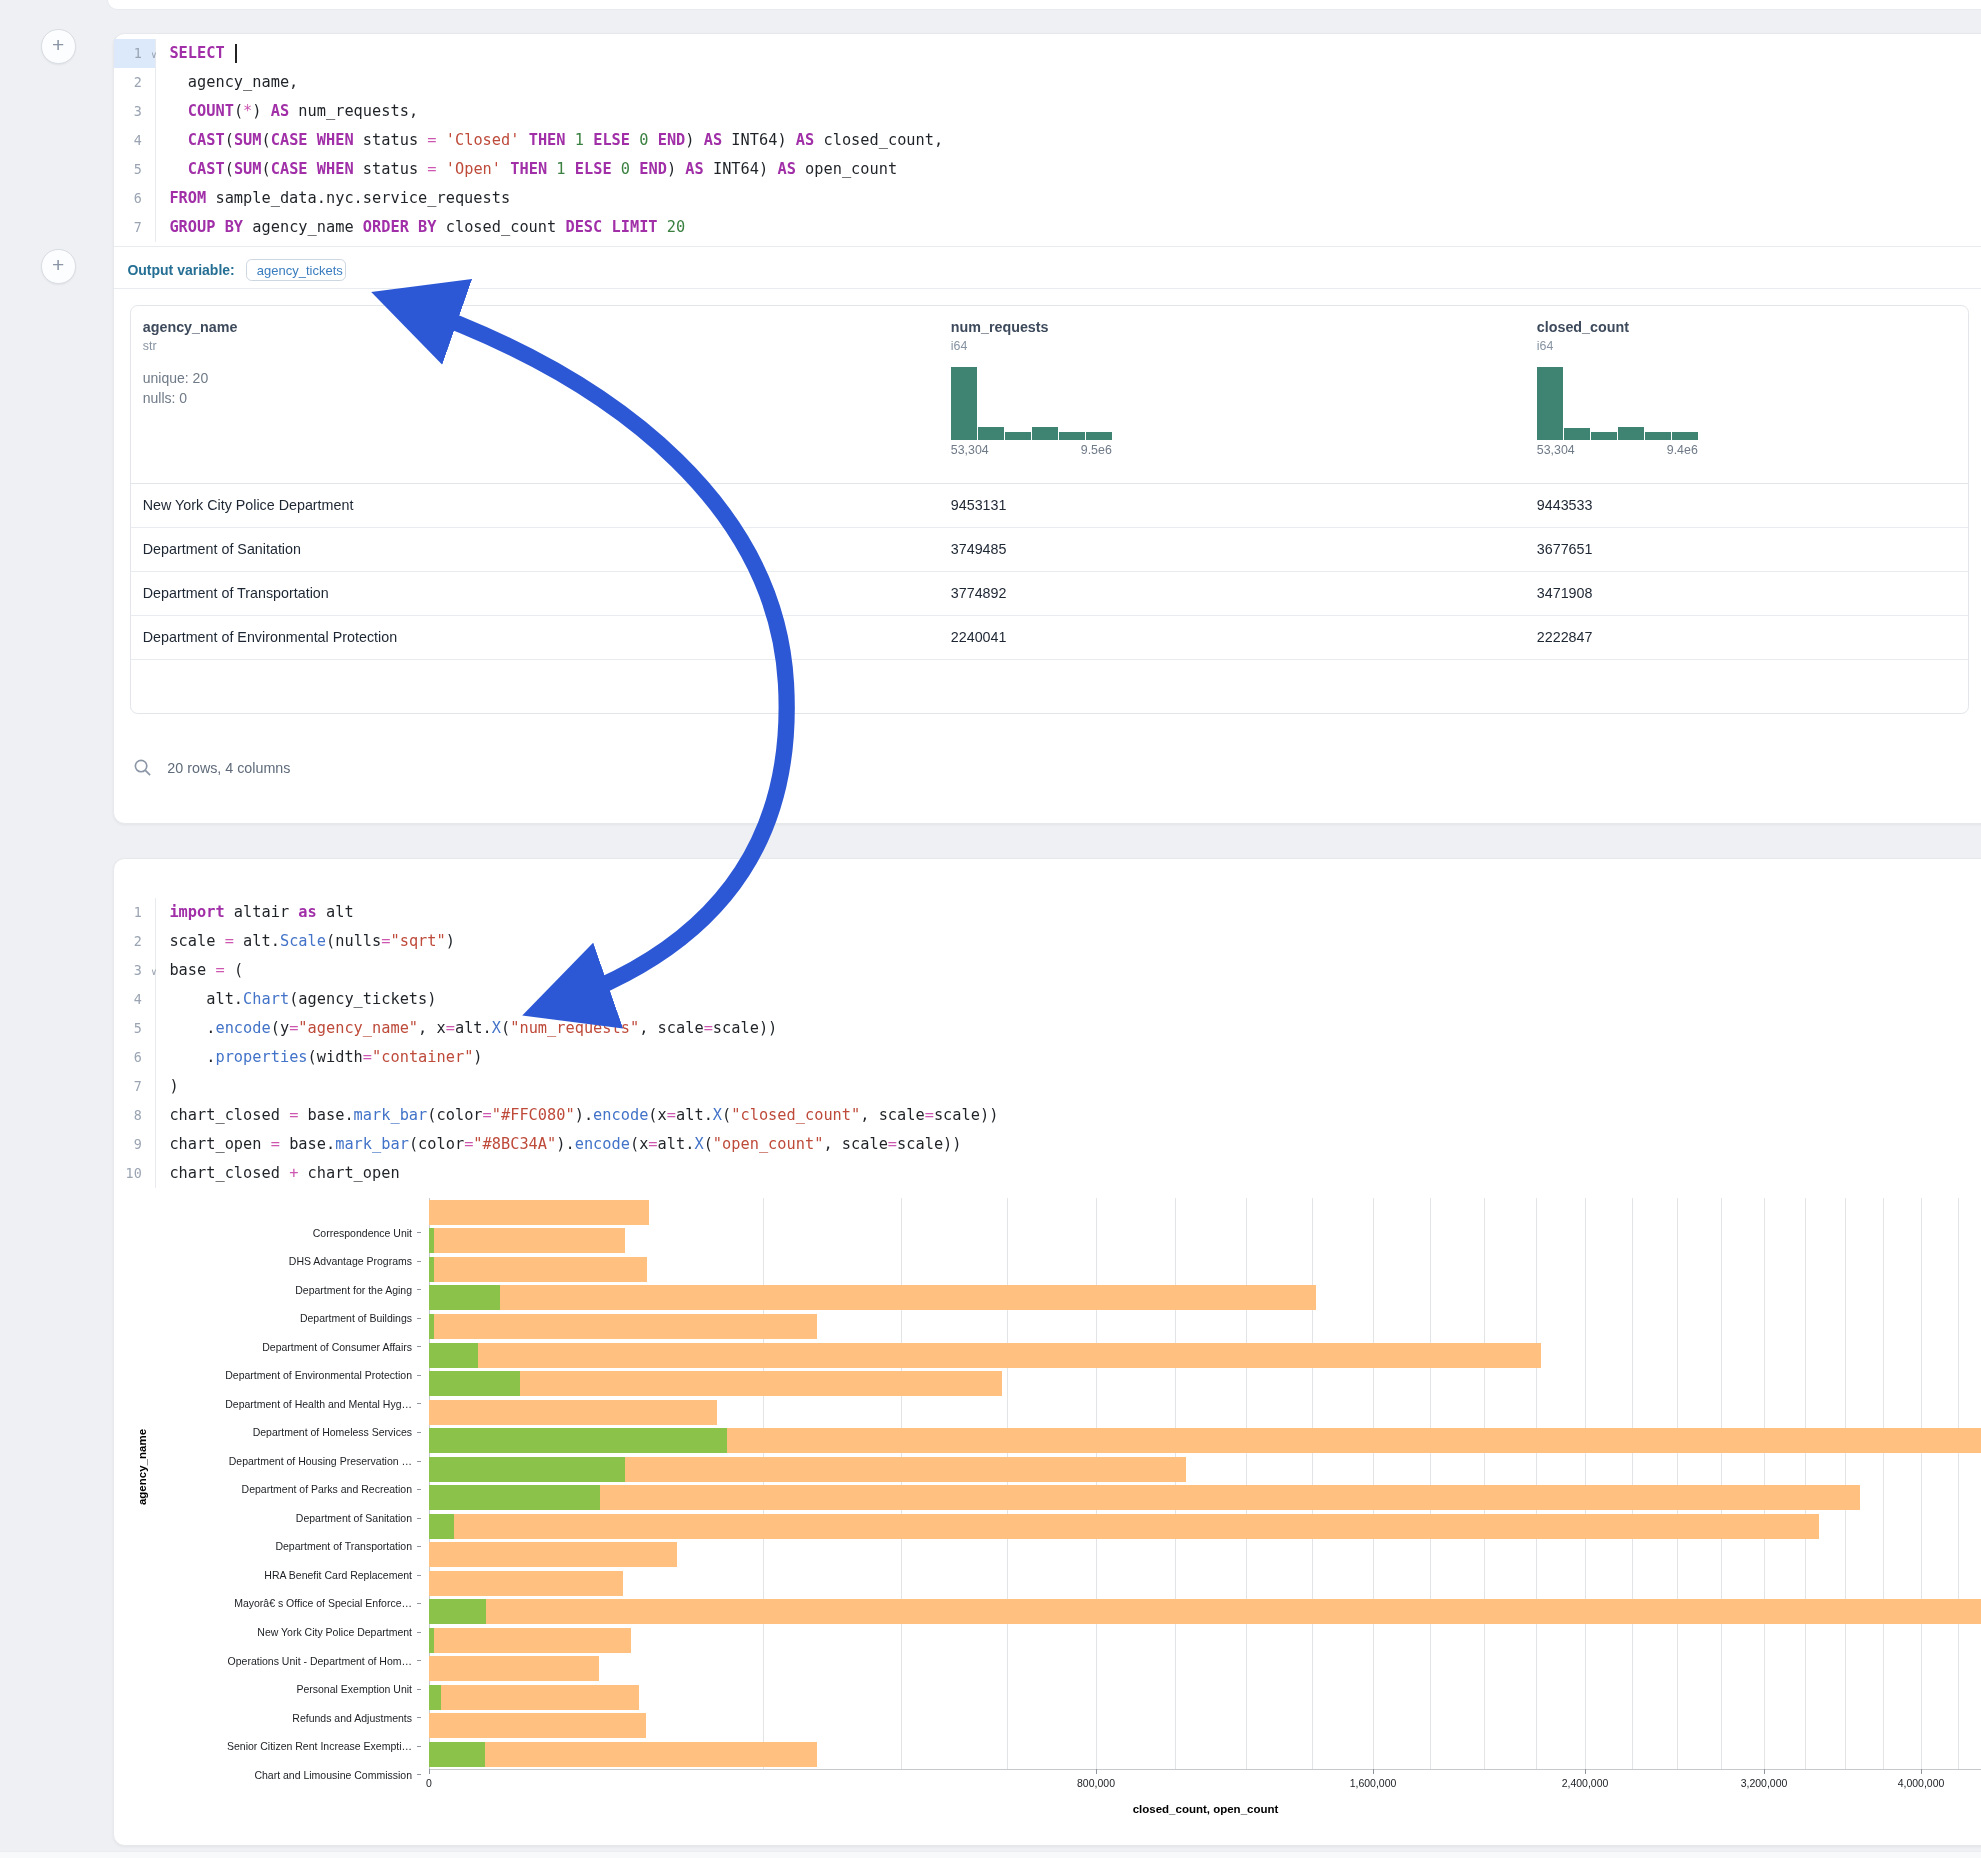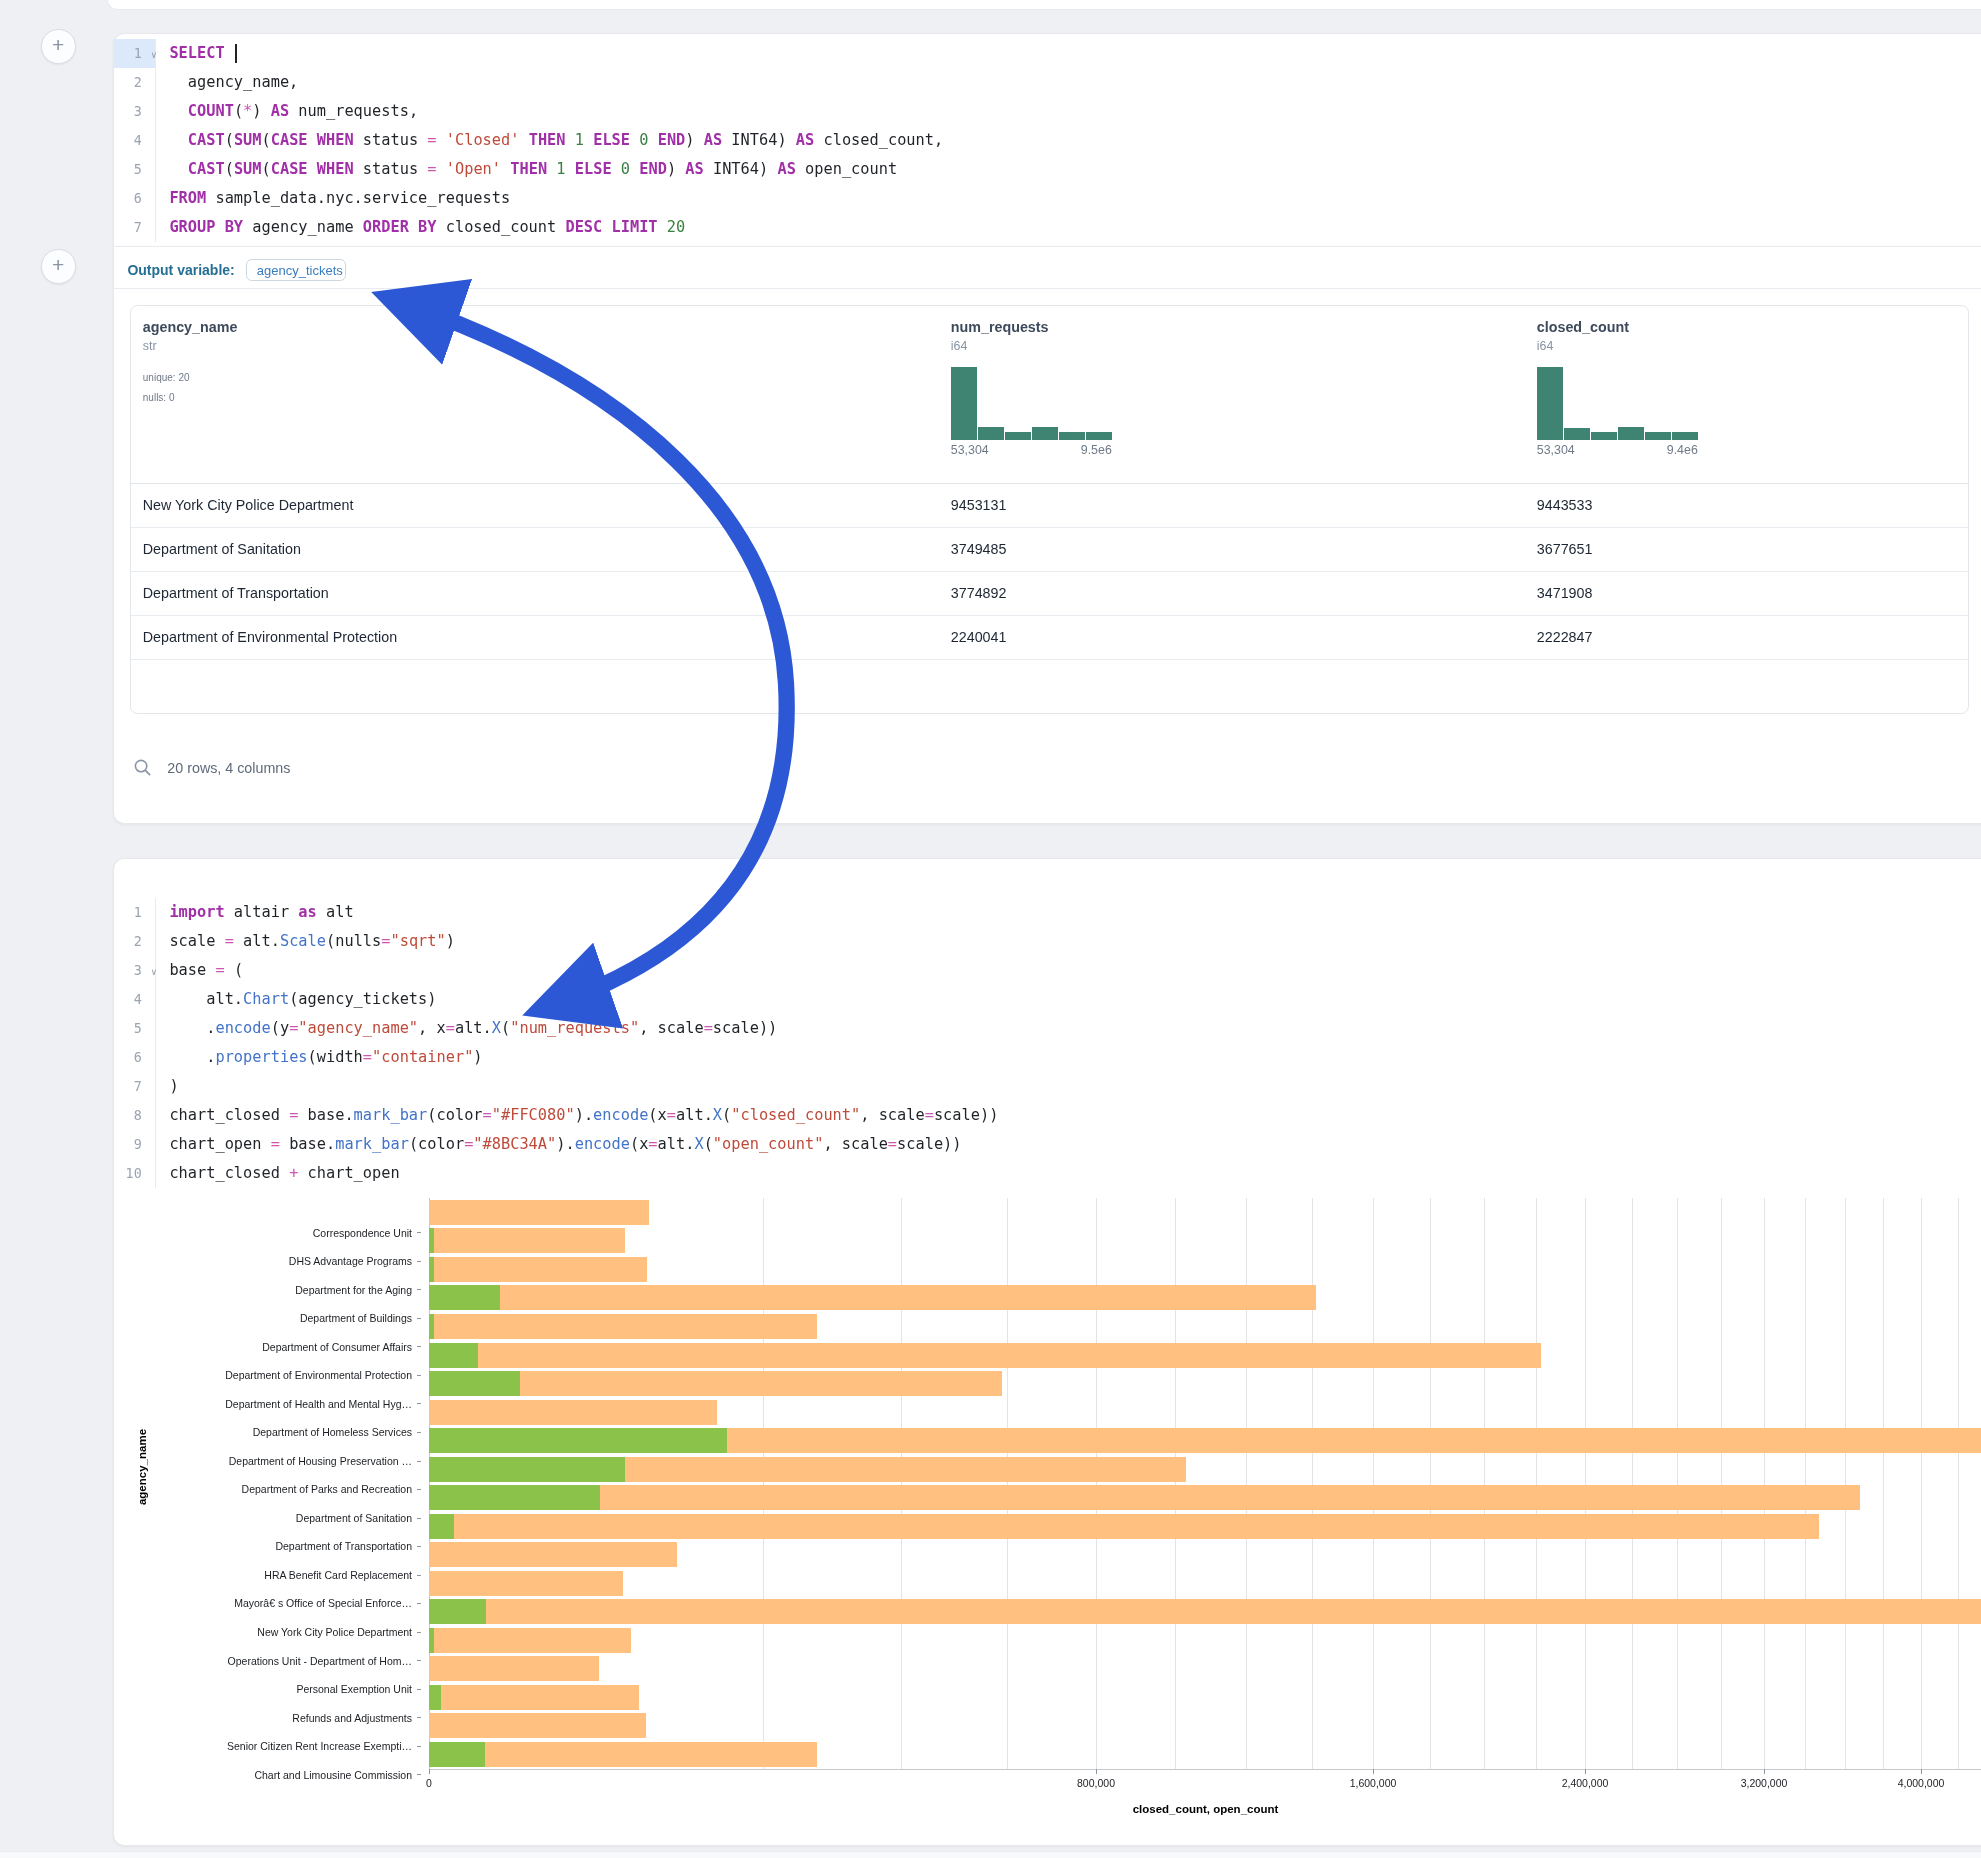--- a/index.html
+++ b/index.html
@@ -40,21 +40,21 @@
   .outvar-label{font-size:14px;font-weight:bold;color:#256f94;margin-right:11.5px;}
   .outvar-pill{font-size:13px;color:#3a7dbf;border:1px solid #cdd7e1;border-radius:5.7px;
                padding:2.9px 1.9px 2.9px 9.6px;max-width:103px;overflow:hidden;white-space:nowrap;background:#fff;cursor:pointer;}
   
   .df-card{position:absolute;left:16.3px;top:271px;width:1837px;height:407px;border:1px solid #e2e6ea;
            border-radius:7.6px;overflow:hidden;background:#fff;}
   .df-header{display:grid;grid-template-columns:808px 586px 1fr;padding:13.4px 0 0 11.5px;height:164px;
              border-bottom:1px solid #e2e6ea;box-sizing:content-box;}
   .col-name{font-size:14.3px;font-weight:bold;color:#3d4a5c;}
   .col-type{font-size:12.4px;color:#8793a3;margin-top:3.8px;}
-  .col-stats{font-size:10px;color:#6f7a88;margin-top:15.3px;line-height:20px;}
+  .col-stats{font-size:14px;color:#6f7a88;margin-top:15.3px;line-height:20px;}
   .hist{margin-top:13.4px;width:161px;text-align:right;}
   .hist-bars{display:flex;align-items:flex-end;height:73px;gap:1px;}
   .hist-bar{flex:1;background:#3F8373;}
   .hist-labels{display:flex;justify-content:space-between;font-size:12.4px;color:#6f7a88;margin-top:3.8px;width:161px;}
   .df-row{display:grid;grid-template-columns:808px 586px 1fr;height:43px;line-height:43px;
           border-bottom:1px solid #e8ebef;font-size:14.3px;color:#1d2633;padding-left:11.5px;}
   .df-footer{position:absolute;left:19px;top:724px;display:flex;align-items:center;gap:15.3px;
              color:#5f6b7a;font-size:14.3px;}
   .search-icon{width:19px;height:19px;cursor:pointer;}
   

